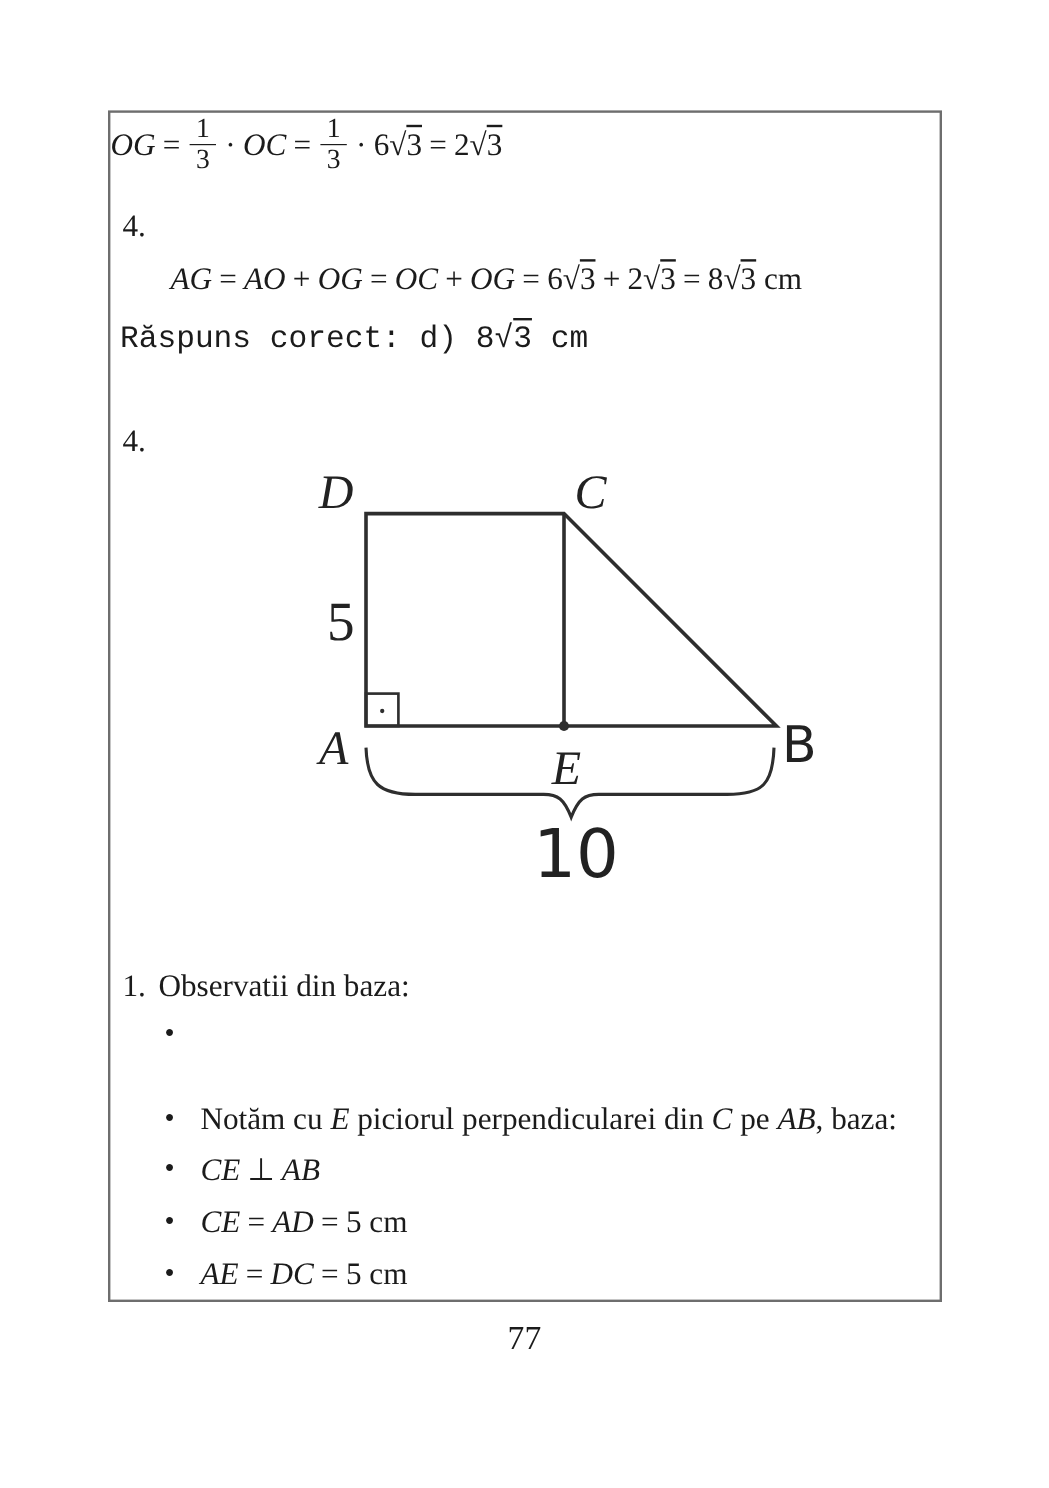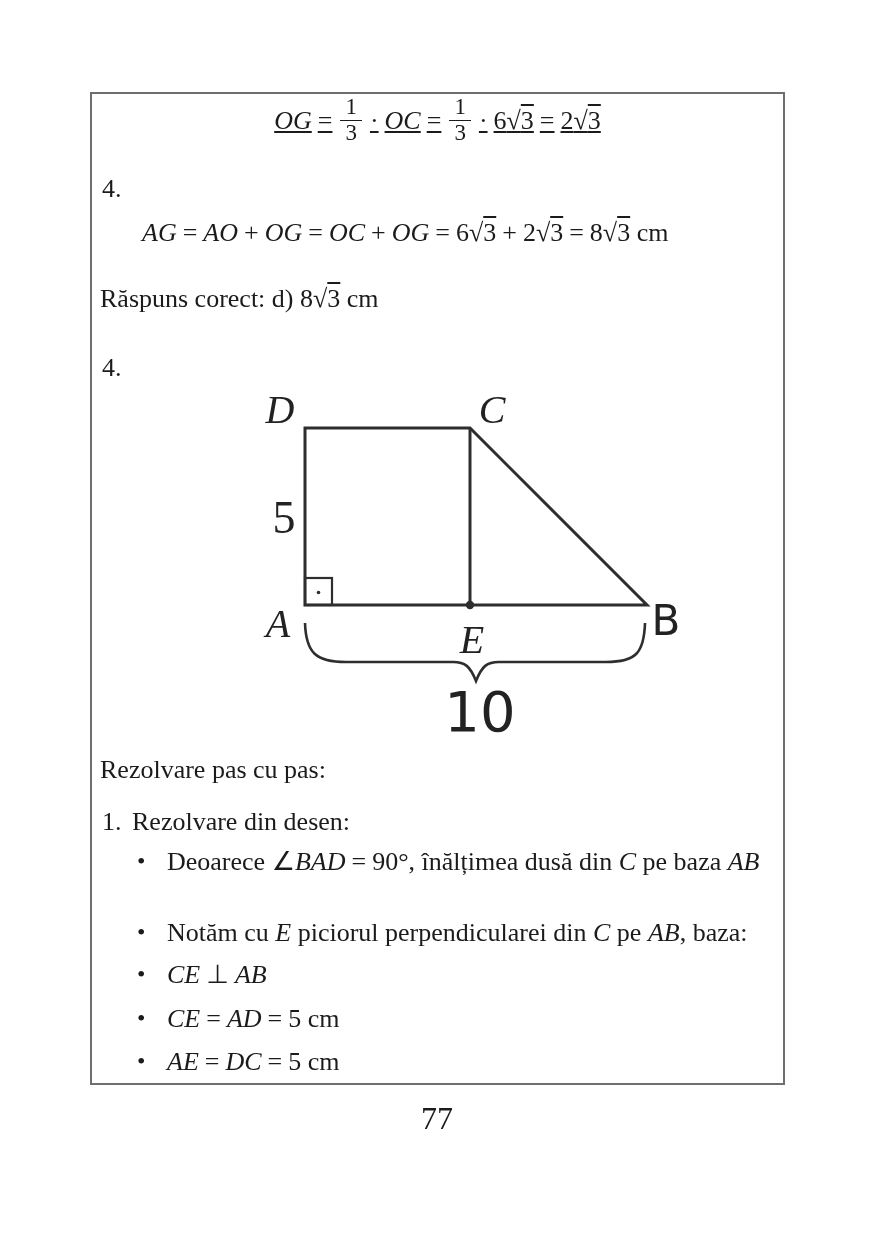--- a/index.html
+++ b/index.html
@@ -23,31 +23,31 @@
     display:inline-flex;flex-direction:column;vertical-align:middle;
     text-align:center;line-height:1.08;font-size:23px;margin:0 2px;
     transform:translateY(-3px);
   }
   .frac .fn{border-bottom:1.8px solid #1b1b1b;padding:0 5px;}
   .frac .fd{padding:0 5px;}
   .sqrt{white-space:nowrap;font-style:normal;}
   .sqrt .rs{font-style:normal;}
   .sqrt .ol{text-decoration:overline;text-decoration-thickness:1.5px;}
   
-  .eq-top{left:0;right:0;top:4px;display:flex;justify-content:center;text-decoration:underline;}
+  .eq-top{left:0;right:0;top:4px;display:flex;justify-content:flex-start;}
   
   .list-row{display:flex;}
   .list-num{display:inline-block;width:30px;font-style:normal;}
   
   .bullet-row{display:flex;align-items:flex-start;}
   .bullet-dot{display:inline-block;width:30px;font-size:24px;line-height:33px;}
   .bullet-body{line-height:33px;white-space:normal;width:600px;}
   .pagenum{
     position:absolute;left:0;width:874px;top:1100px;text-align:center;
-    font-size:32px;
+    font-size:28px;
   }
   svg text{font-family:"Liberation Serif",serif;fill:#222;}
   svg .sans{font-family:"DejaVu Sans","Liberation Sans",sans-serif;}
 </style>
 </head>
 <body>
 
 <div class="page">
   <div class="content-box">
 
@@ -60,21 +60,21 @@
             <span class="fd">3</span>
           </span><span class="mo">·</span><span class="mn">6</span><span class="sqrt"><span class="rs">√</span><span class="ol">3</span></span><span class="mo">=</span><span class="mn">2</span><span class="sqrt"><span class="rs">√</span><span class="ol">3</span></span></span>
     </div>
 
     <div class="blk list-row" style="left:10px;top:80px;">
       <span class="list-num body-line">4.</span>
     </div>
 
     <div class="blk eq" style="left:50px;top:124px;"><span class="mi">AG</span><span class="mo">=</span><span class="mi">AO</span><span class="mo">+</span><span class="mi">OG</span><span class="mo">=</span><span class="mi">OC</span><span class="mo">+</span><span class="mi">OG</span><span class="mo">=</span><span class="mn">6</span><span class="sqrt"><span class="rs">√</span><span class="ol">3</span></span><span class="mo">+</span><span class="mn">2</span><span class="sqrt"><span class="rs">√</span><span class="ol">3</span></span><span class="mo">=</span><span class="mn">8</span><span class="sqrt"><span class="rs">√</span><span class="ol">3</span></span><span class="mt"> cm</span></div>
 
-    <div class="blk eq" style="left:8px;top:190px;"><span class="mt">Răspuns corect: d) 8</span><span class="sqrt"><span class="rs">√</span><span class="ol">3</span></span><span class="mt"> cm</span></div>
+    <div class="blk eq" style="left:8px;top:173px;font-family:Liberation Mono, monospace;"><span class="mt">Răspuns corect: d) 8</span><span class="sqrt"><span class="rs">√</span><span class="ol">3</span></span><span class="mt"> cm</span></div>
 
     <div class="blk body-line" style="left:10px;top:259px;">4.</div>
 
     <svg class="blk" style="left:160px;top:291px;" width="450" height="362" viewBox="0 0 450 362">
 
       <polygon points="53,43 218,43 395,220 53,220" fill="none" stroke="#2e2e2e" stroke-width="3"></polygon>
 
       <line x1="218" y1="43" x2="218" y2="220" stroke="#2e2e2e" stroke-width="3"></line>
 
       <rect x="53" y="193" width="27" height="27" fill="none" stroke="#2e2e2e" stroke-width="2.2"></rect>
@@ -86,31 +86,30 @@
 
       <text x="28" y="38" font-size="40" font-style="italic" text-anchor="middle">D</text>
       <text x="240" y="38" font-size="40" font-style="italic" text-anchor="middle">C</text>
       <text x="26" y="252" font-size="40" font-style="italic" text-anchor="middle">A</text>
       <text x="414" y="250" font-size="42" class="sans" text-anchor="middle">B</text>
       <text x="220" y="268" font-size="40" font-style="italic" text-anchor="middle">E</text>
       <text x="32" y="148" font-size="46" text-anchor="middle">5</text>
       <text x="228" y="346" font-size="56" class="sans" text-anchor="middle">10</text>
     </svg>
 
-    <div class="blk body-line" style="left:8px;top:661px;">Rezolvare pas cu pas:</div>
 
     <div class="blk list-row" style="left:10px;top:713px;">
       <span class="list-num body-line">1.</span>
-      <span class="body-line">Rezolvare din desen:</span>
+      <span class="body-line">Observatii din baza:</span>
     </div>
 
     <div class="blk bullet-row" style="left:45px;top:751px;">
       <span class="bullet-dot">•</span>
       <span class="bullet-body body-line">
-        <span><span class="mt">Deoarece ∠</span><span class="mi">BAD</span><span class="mo">=</span><span class="mt">90°, înălțimea dusă din </span><span class="mi">C</span><span class="mt"> pe baza </span><span class="mi">AB</span></span><br>
+        <br>
       </span>
     </div>
 
     <div class="blk bullet-row" style="left:45px;top:822px;">
       <span class="bullet-dot">•</span>
       <span class="bullet-body body-line"><span class="mt">Notăm cu </span><span class="mi">E</span><span class="mt"> piciorul perpendicularei din </span><span class="mi">C</span><span class="mt"> pe </span><span class="mi">AB</span><span class="mt">, baza:</span></span>
     </div>
 
     <div class="blk bullet-row" style="left:45px;top:864px;">
       <span class="bullet-dot">•</span>

